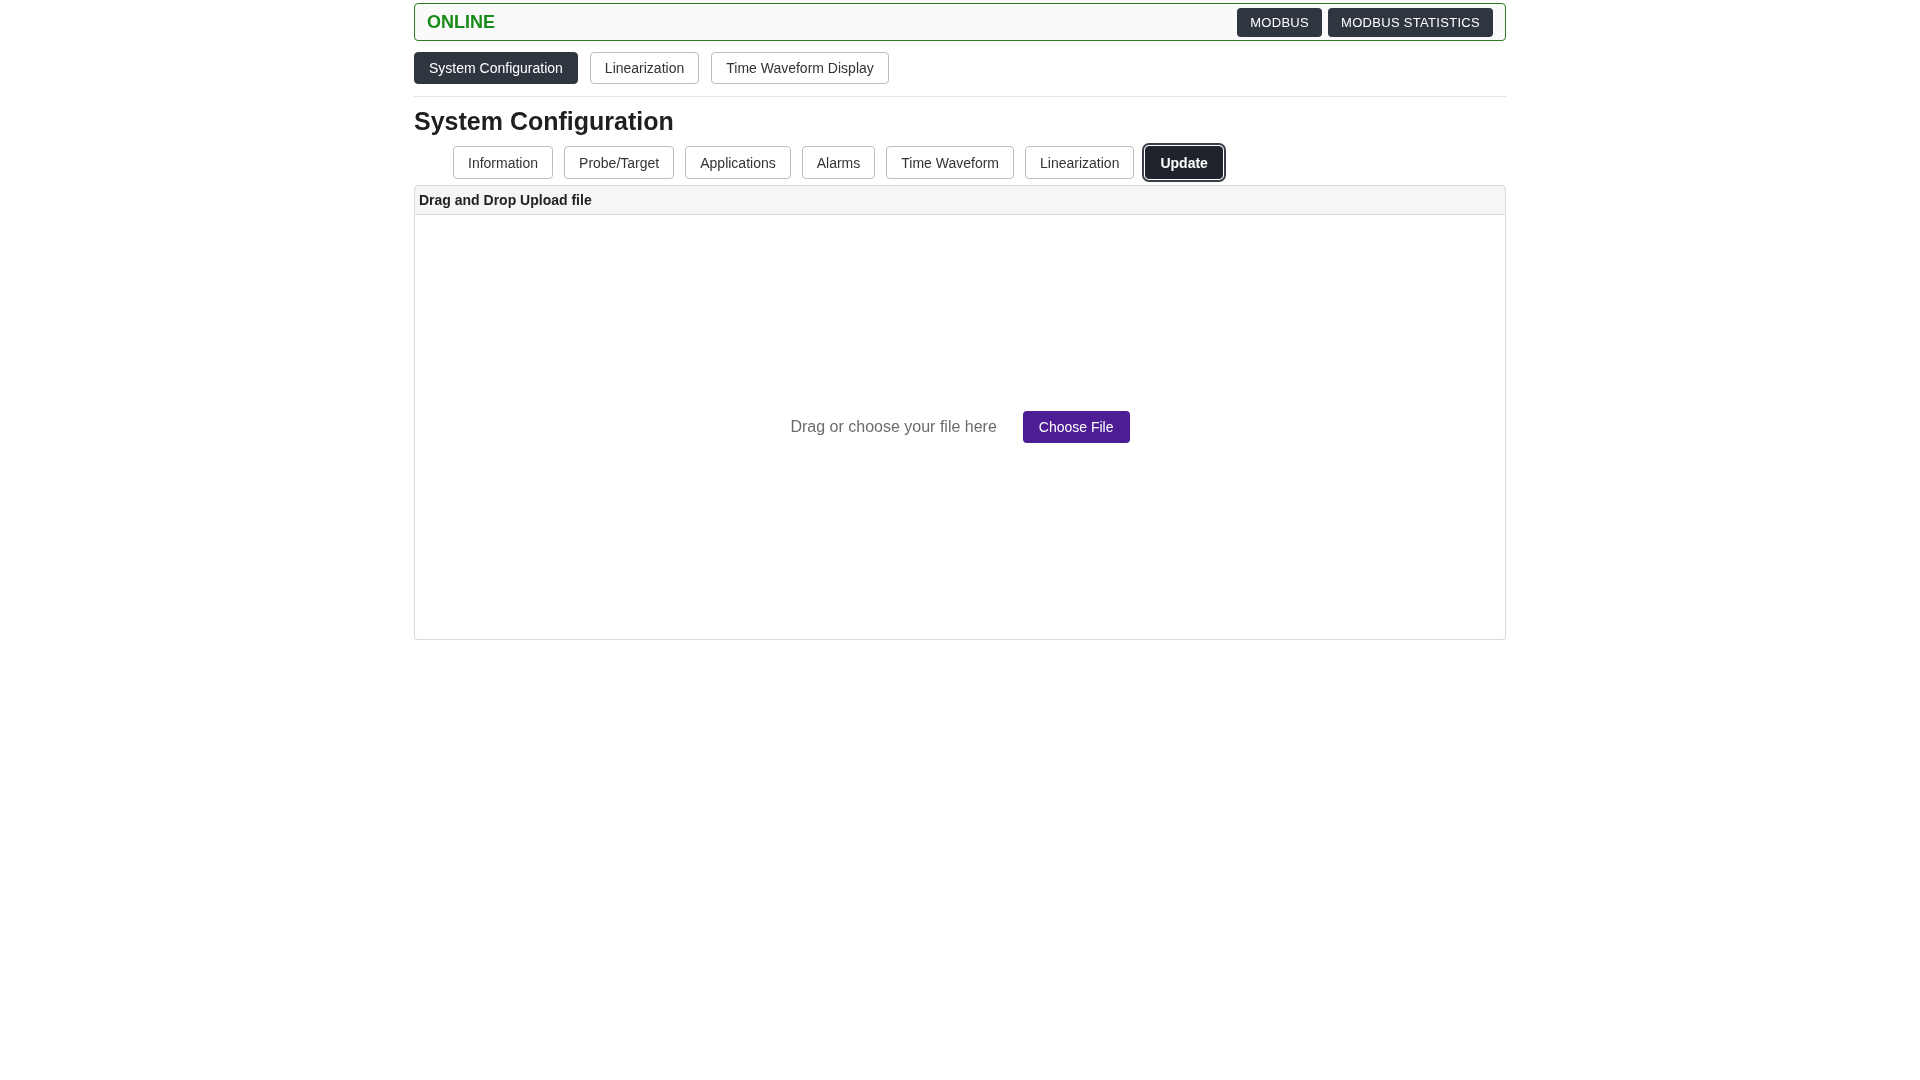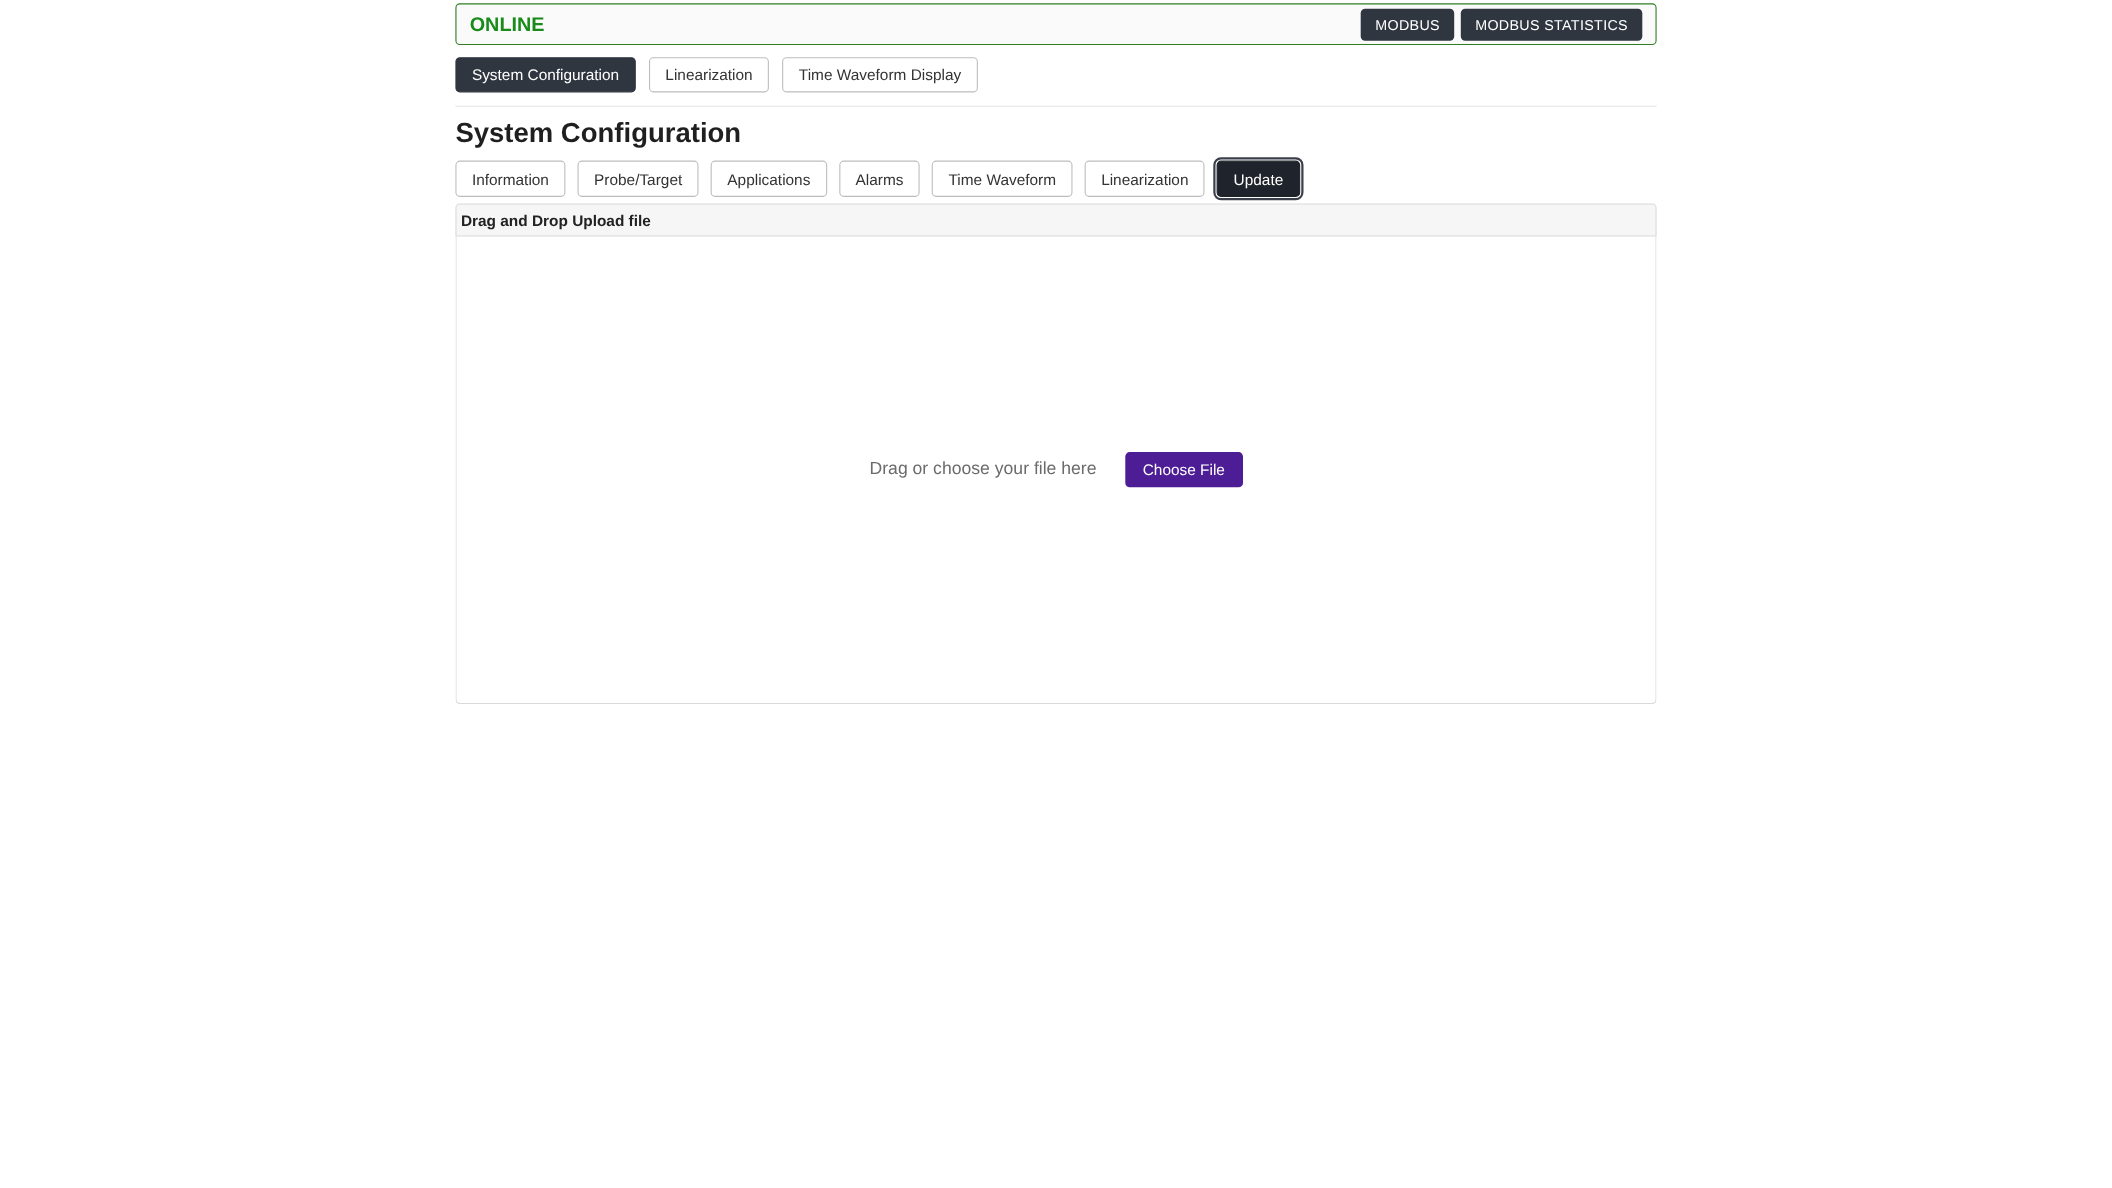--- a/index.html
+++ b/index.html
@@ -77,40 +77,42 @@
       font-size: 25px;
       font-weight: 600;
       margin-top: 10px;
       margin-bottom: 10px;
       color: #1f1f1f;
     }
     .sub-tabs {
       display: flex;
       gap: 11px;
       margin-bottom: 6px;
+      margin-left: 39px;
     }
     .sub-tab-btn {
       border: 1px solid #bdbdbd;
       background: #ffffff;
       color: #333;
       padding: 8px 14px;
       font-size: 14px;
       border-radius: 4px;
       cursor: pointer;
       font-family: inherit;
       height: 33px;
       display: flex;
       align-items: center;
     }
     .sub-tab-btn.active {
       background: #1f232b;
       color: #ffffff;
       border: 1px solid #1f232b;
       outline: 2px solid #3a3f4a;
       outline-offset: 1px;
+      font-weight: bold;
     }
     .panel-header {
       border: 1px solid #d9d9d9;
       border-bottom: 1px solid #d9d9d9;
       background: #f6f6f6;
       font-weight: 600;
       font-size: 14px;
       padding: 6px 4px;
       border-top-left-radius: 4px;
       border-top-right-radius: 4px;

